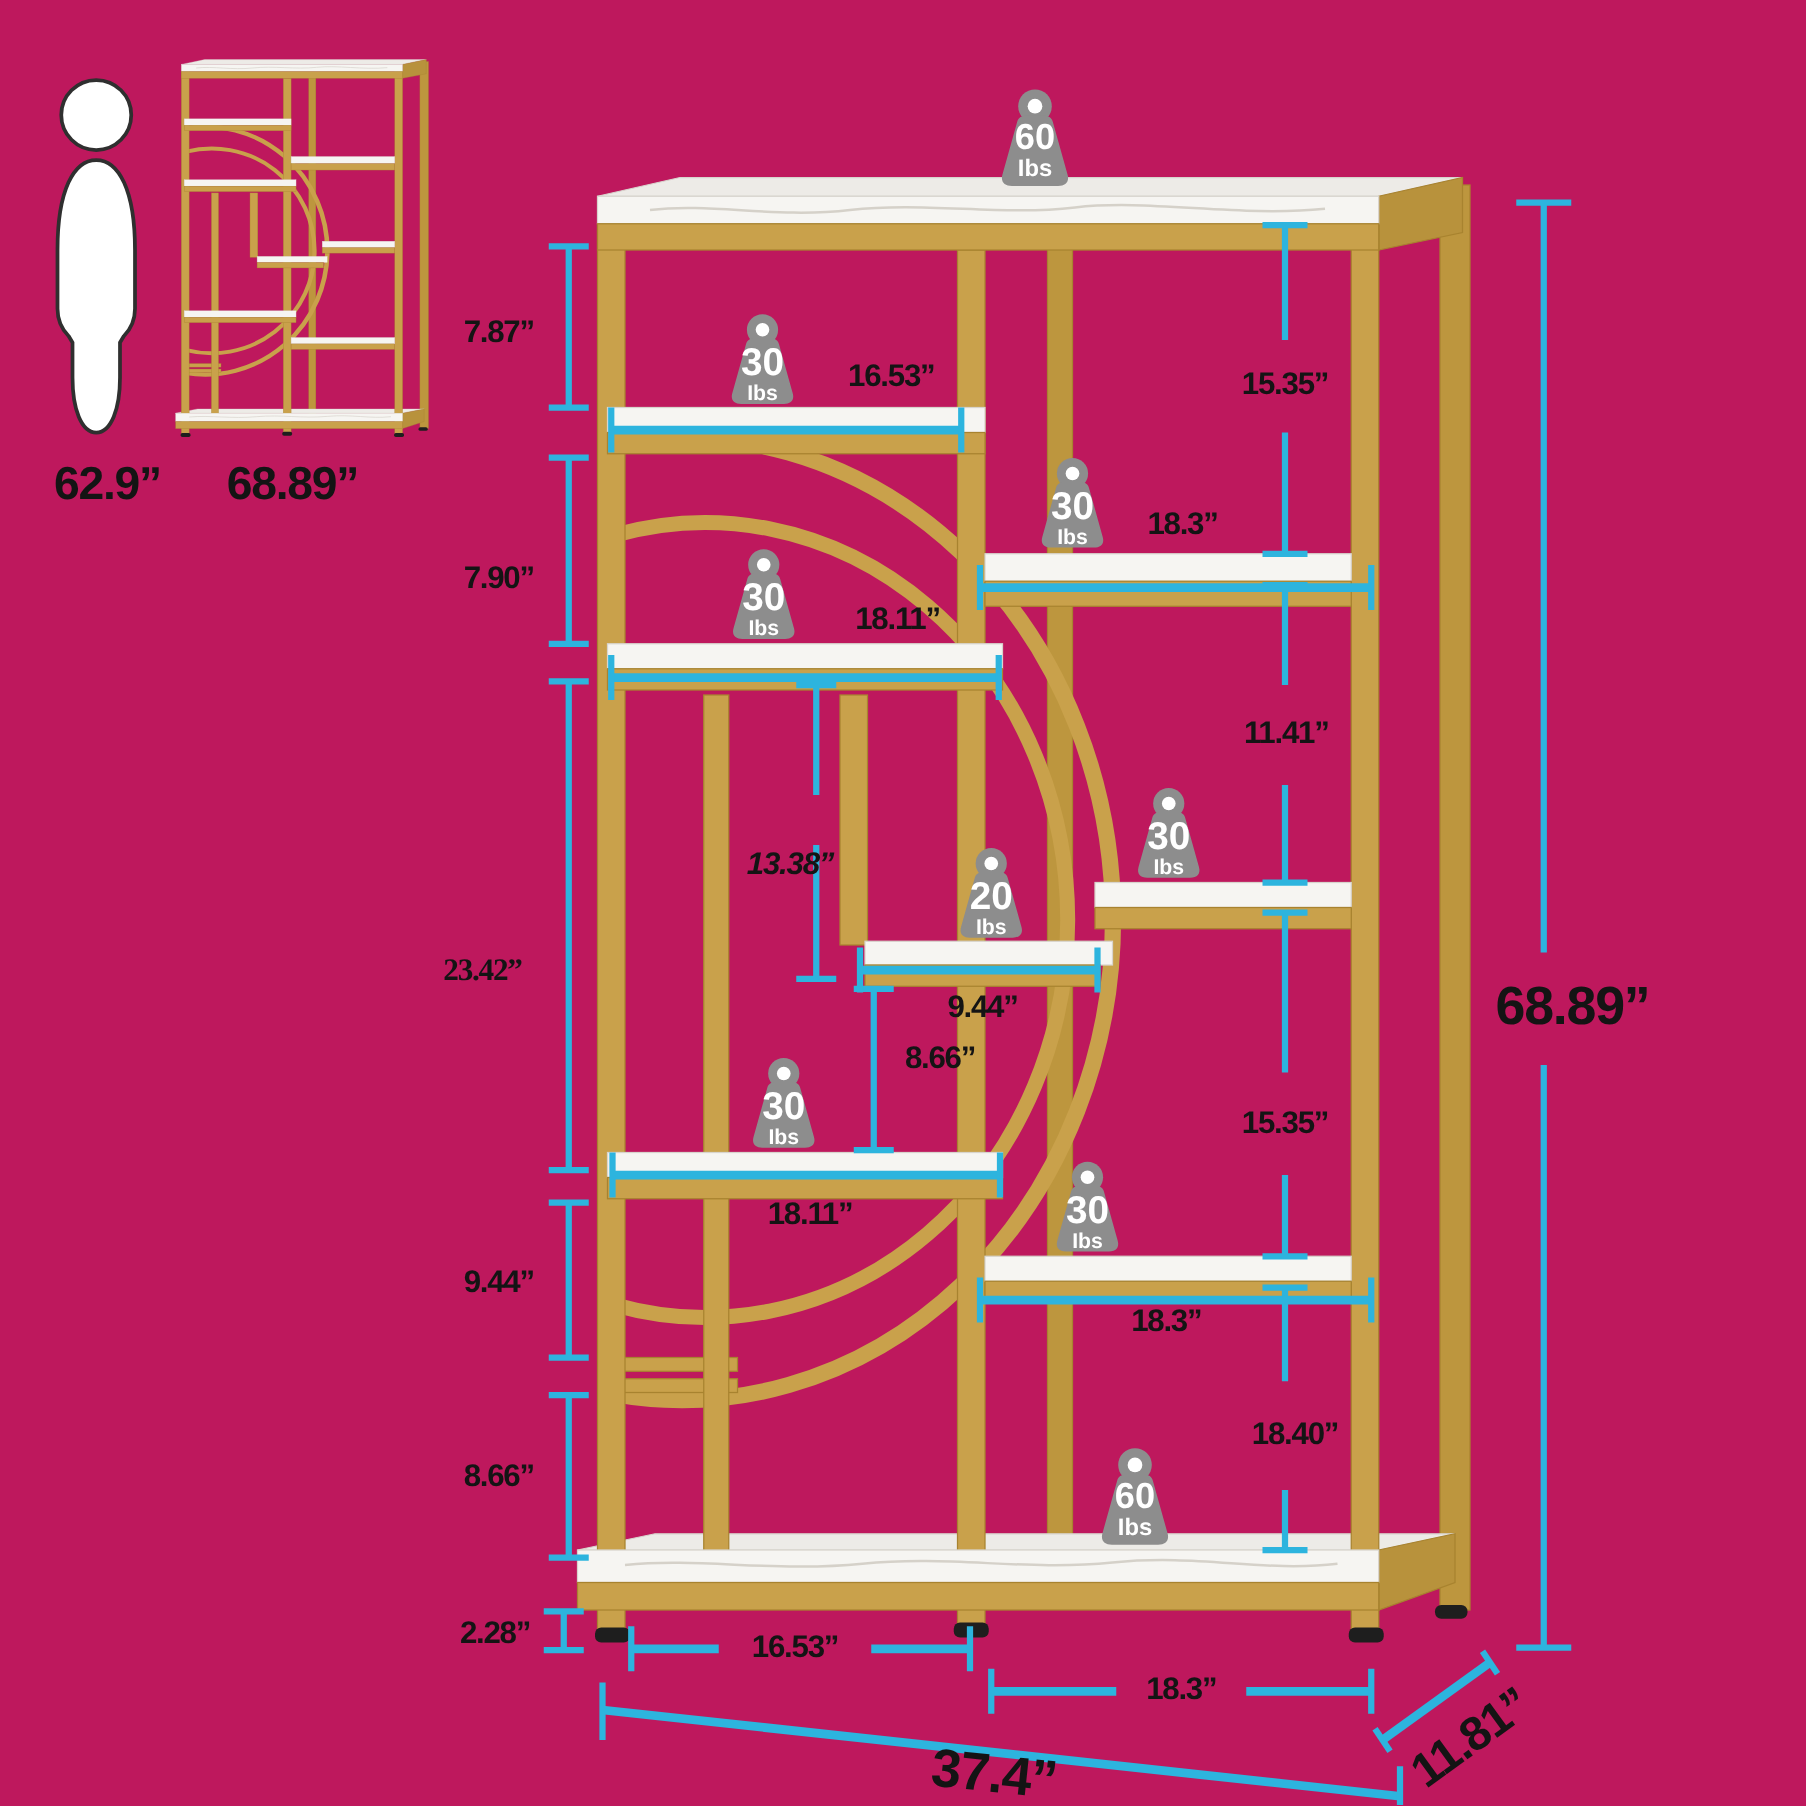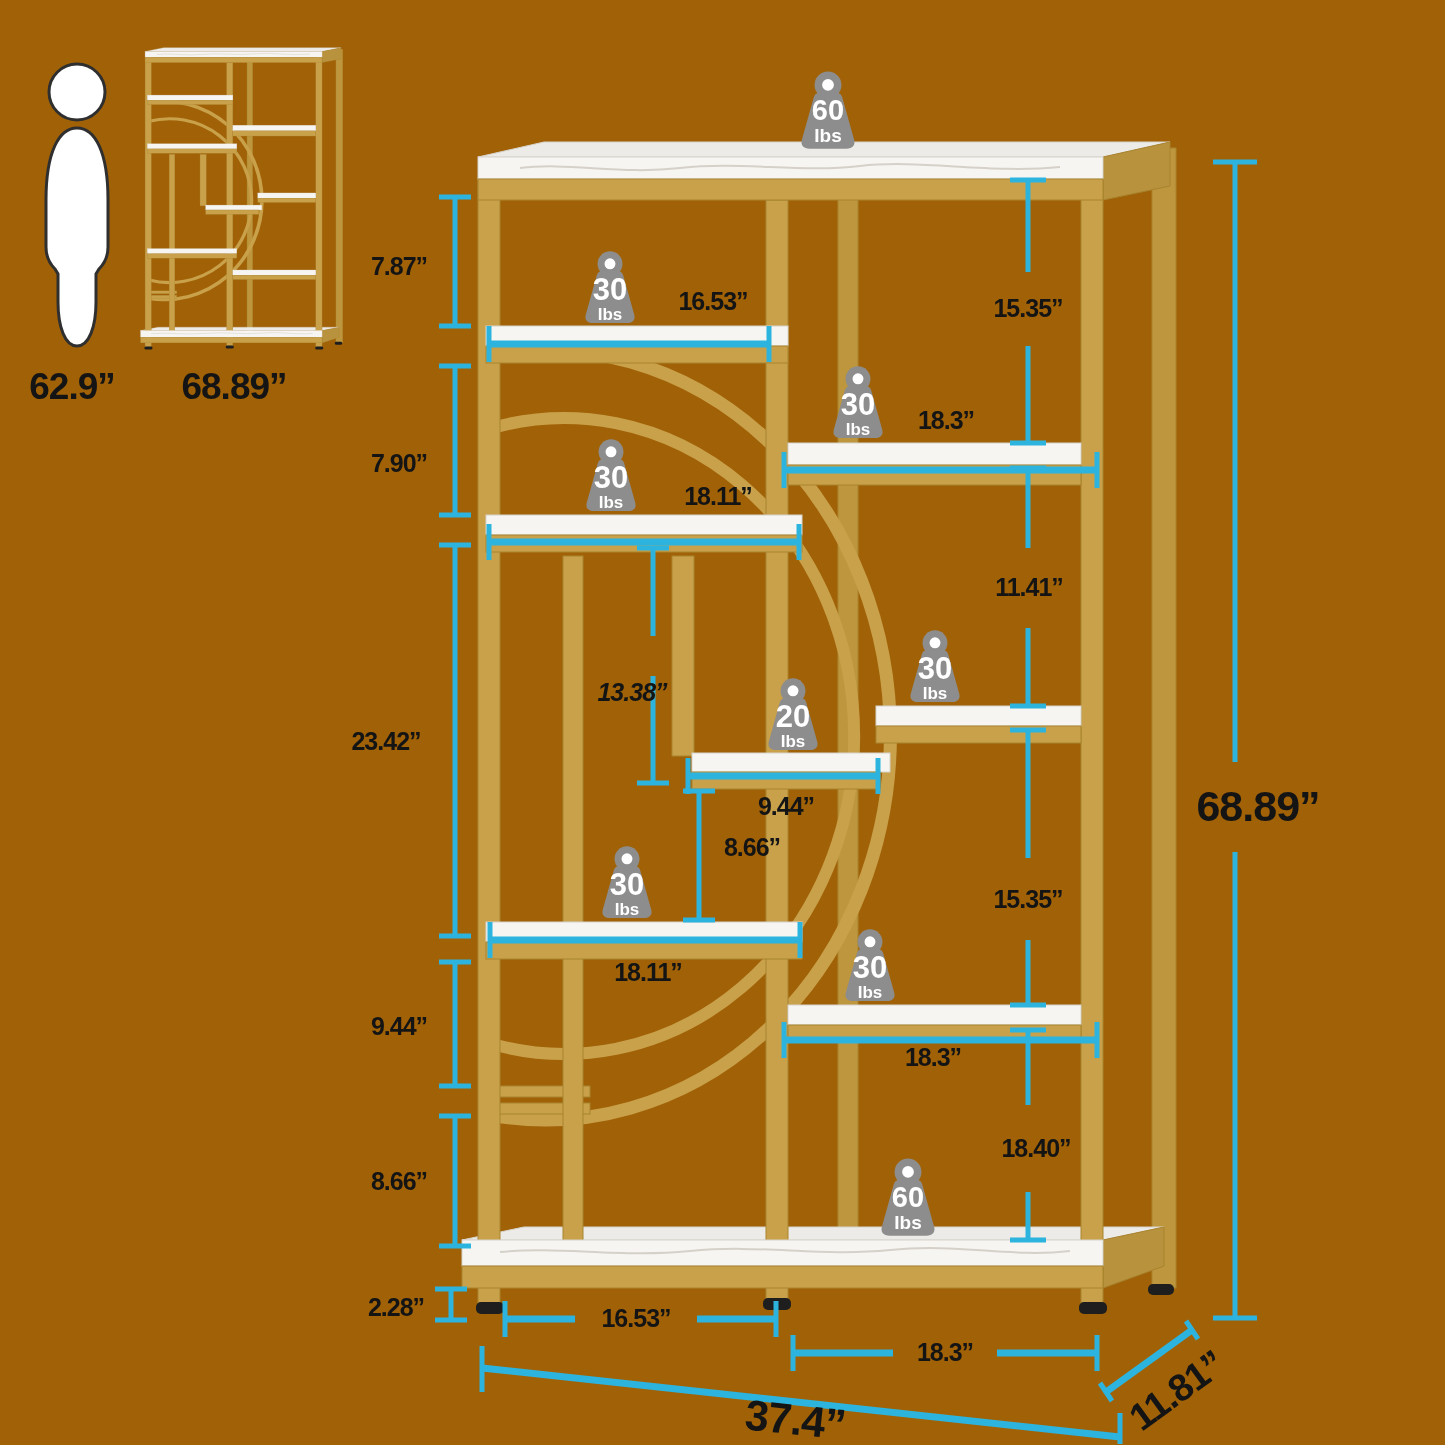--- a/index.html
+++ b/index.html
@@ -1,17 +1,17 @@
 <!DOCTYPE html>
 <html><head>
 <meta charset="utf-8">
 <style>
   html,body{margin:0;padding:0;background:#fff;}
   body{font-family:"Liberation Sans",sans-serif;}
-  .stage{position:relative;width:1445px;height:1445px;background:#a16207;overflow:hidden;}
+  .stage{position:relative;width:1445px;height:1445px;background:#be185d;overflow:hidden;}
   .stage svg.bg{position:absolute;left:0;top:0;}
   .dim-label{
     position:absolute;transform:translate(-50%,-50%);
     font-weight:bold;font-size:25px;color:#141414;white-space:nowrap;letter-spacing:-1px;
     z-index:30;
   }
   .dim-label.big{font-size:43px;}
   .dim-label.rot-width{transform:translate(-50%,-50%) rotate(6deg);}
   .dim-label.rot-depth{transform:translate(-50%,-50%) rotate(-36deg);font-size:38px;}
   .dim-label.scale-lab{font-size:37px;}
@@ -297,26 +297,26 @@
           <path d="M41 26 L59 26 C63 26 66 28 67 32 L81 82 C83 89 79 93 72 93 L28 93 C21 93 17 89 19 82 L33 32 C34 28 37 26 41 26 Z"></path>
         </g>
         <circle cx="50" cy="17" r="7" fill="#ffffff"></circle>
       </svg>
     <div class="wtext">
         <div class="wv">60</div>
         <div class="wu">Ibs</div>
       </div>
   </div>
 
-  <div class="dim-label scale-lab" style="left:72px;top:387px;">62.9”</div>
+  <div class="dim-label scale-lab" style="left:86px;top:387px;">62.9”</div>
   <div class="dim-label scale-lab" style="left:234px;top:387px;">68.89”</div>
 
   <div class="dim-label" style="left:399px;top:266px;">7.87”</div>
   <div class="dim-label" style="left:399px;top:463px;">7.90”</div>
-  <div class="dim-label" style="left:386px;top:741px;">23.42”</div>
+  <div class="dim-label" style="left:386px;top:777px;font-family:Liberation Serif, serif;">23.42”</div>
   <div class="dim-label" style="left:399px;top:1026px;">9.44”</div>
   <div class="dim-label" style="left:399px;top:1181px;">8.66”</div>
   <div class="dim-label" style="left:396px;top:1307px;">2.28”</div>
 
   <div class="dim-label" style="left:713px;top:301px;">16.53”</div>
   <div class="dim-label" style="left:946px;top:420px;">18.3”</div>
   <div class="dim-label" style="left:718px;top:496px;">18.11”</div>
   <div class="dim-label" style="left:632px;top:692px;font-style:italic;">13.38”</div>
   <div class="dim-label" style="left:786px;top:806px;">9.44”</div>
   <div class="dim-label" style="left:752px;top:847px;">8.66”</div>

